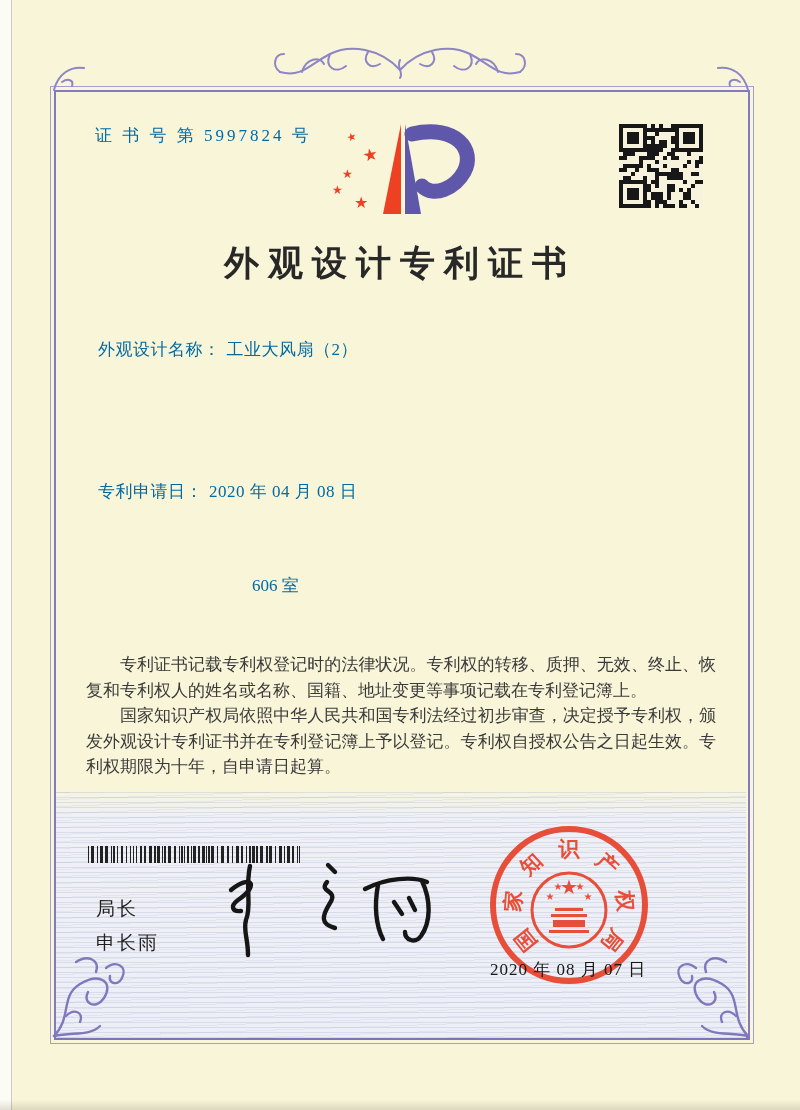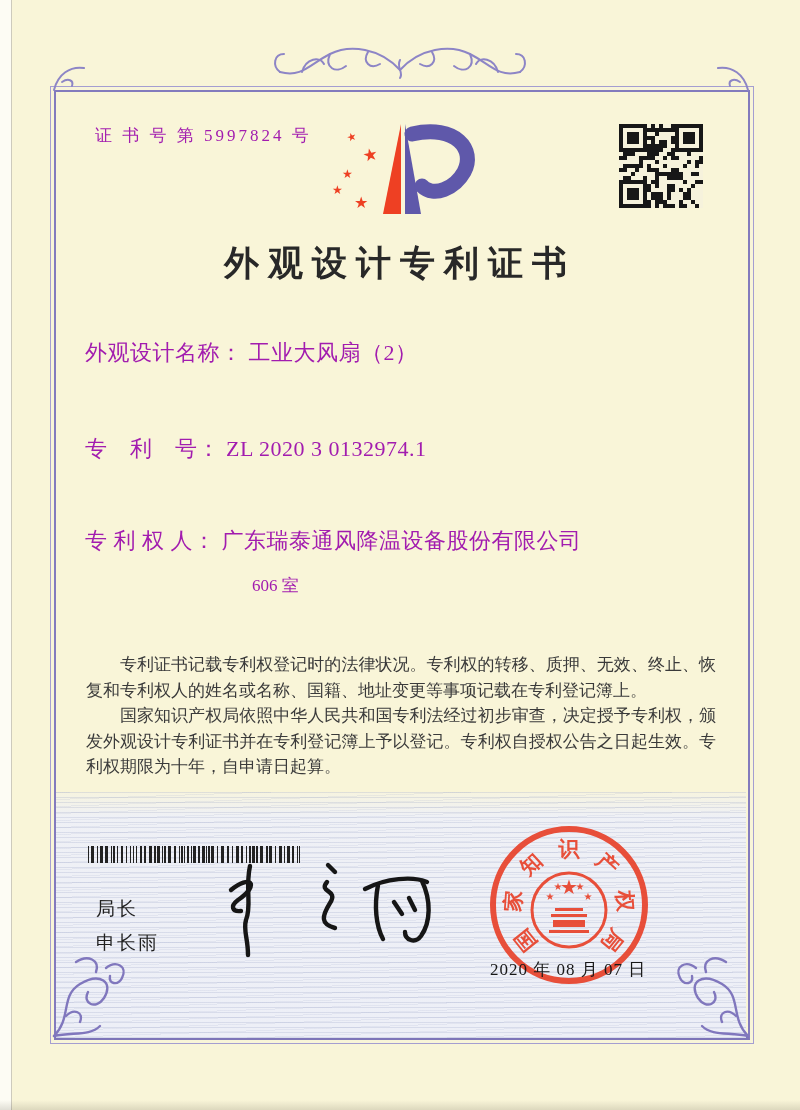--- a/index.html
+++ b/index.html
@@ -19,25 +19,25 @@
     border:1px solid #a59ed1;}
   .frame-inner{position:absolute;inset:3px;border:2px solid #837bbd;border-bottom:4px solid #7d75b8;}
 
   
   .band{position:absolute;left:56px;top:792px;width:690px;height:246px;
     background:
       repeating-linear-gradient(180deg, rgba(137,148,190,.22) 0 1px, rgba(255,255,255,0) 1px 5px),
       repeating-linear-gradient(178deg, rgba(137,148,190,.12) 0 1px, rgba(255,255,255,0) 1px 7px),
       linear-gradient(180deg, rgba(238,240,248,.25) 0%, rgba(238,240,248,.92) 10%, #edeff7 100%);}
 
-  .txt{position:absolute;white-space:nowrap;color:#a21caf;}
+  .txt{position:absolute;white-space:nowrap;color:#0369a1;}
   .cert-no{left:95px;top:124px;font-size:17px;letter-spacing:3px;}
   .title{left:0;top:240px;width:100%;text-align:center;font-size:35px;font-weight:700;
     letter-spacing:9px;color:#282828;}
-  .row{left:85px;font-size:22px;letter-spacing:.5px;}
+  .row{left:98px;font-size:17px;letter-spacing:.5px;}
   .row .val{margin-left:6px;}
   .addr2{left:252px;font-size:17px;}
   .grant-no{position:absolute;left:300px;}
 
   .paras{position:absolute;left:86px;top:652px;width:630px;font-size:17px;
     line-height:25.5px;color:#3a3a3a;text-align:justify;}
   .paras p{margin:0;text-indent:2em;}
 
   .barcode{position:absolute;left:88px;top:846px;width:214px;height:17px;display:flex;align-items:stretch;}
   .barcode i{display:block;height:100%;}
@@ -581,25 +581,22 @@
       <i></i>
       <i class="b"></i>
       <i></i>
     </div>
 
   <div class="txt title">外观设计专利证书</div>
 
   <div class="txt row" style="top:338px">
     <span>外观设计名称：</span><span class="val">工业大风扇（2）</span>
   </div>
-  <div class="txt row" style="top:434px">
-    <span>专　利　号：</span><span class="val">ZL 2020 3 0132974.1</span>
-  </div>
-  <div class="txt row" style="top:526px">
-    <span>专 利 权 人：</span><span class="val">广东瑞泰通风降温设备股份有限公司</span>
+  <div class="txt row" style="top:480px">
+    <span>专利申请日：</span><span class="val">2020 年 04 月 08 日</span>
   </div>
   <div class="txt addr2" style="top:574px">606 室</div>
 
   <div class="paras">
     <p>专利证书记载专利权登记时的法律状况。专利权的转移、质押、无效、终止、恢复和专利权人的姓名或名称、国籍、地址变更等事项记载在专利登记簿上。</p>
     <p>国家知识产权局依照中华人民共和国专利法经过初步审查，决定授予专利权，颁发外观设计专利证书并在专利登记簿上予以登记。专利权自授权公告之日起生效。专利权期限为十年，自申请日起算。</p>
   </div>
 
   <div class="barcode">
       <i style="width:1px;background:#222"></i>

